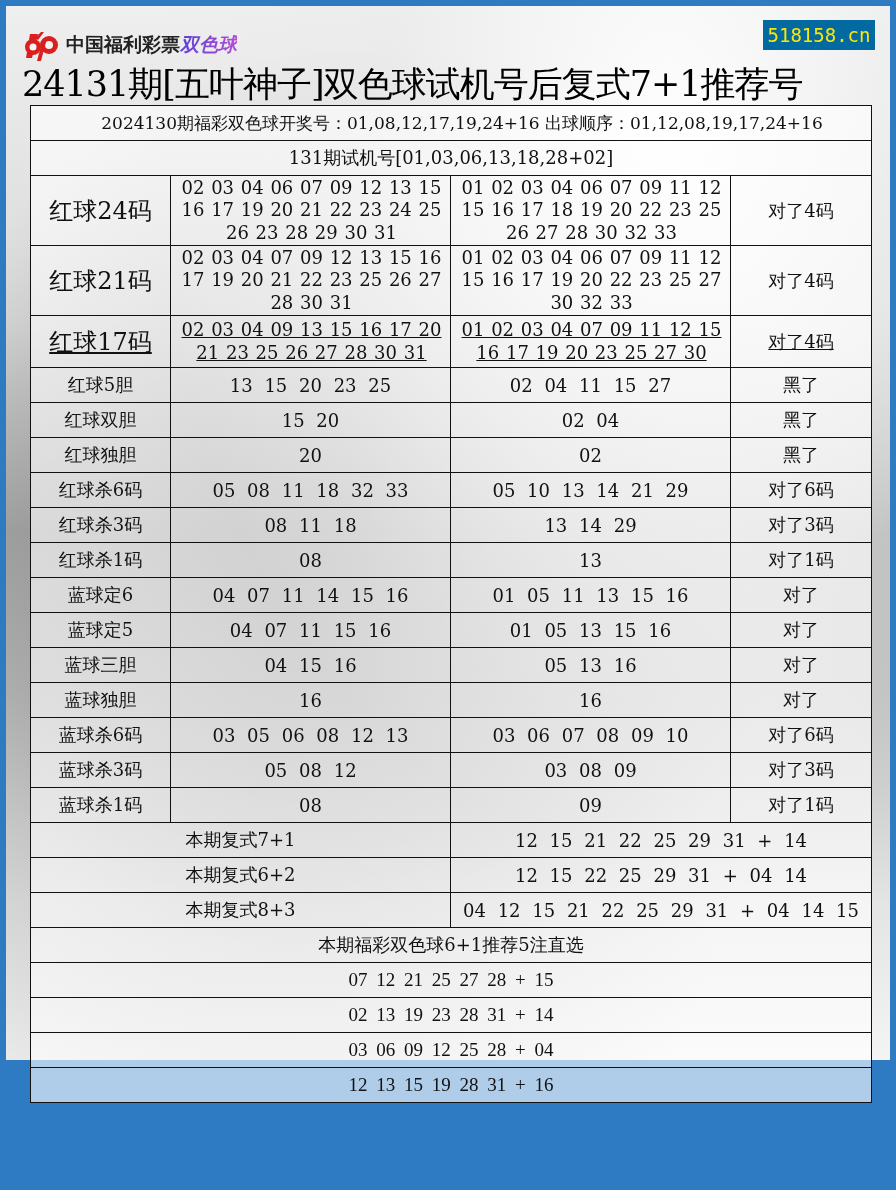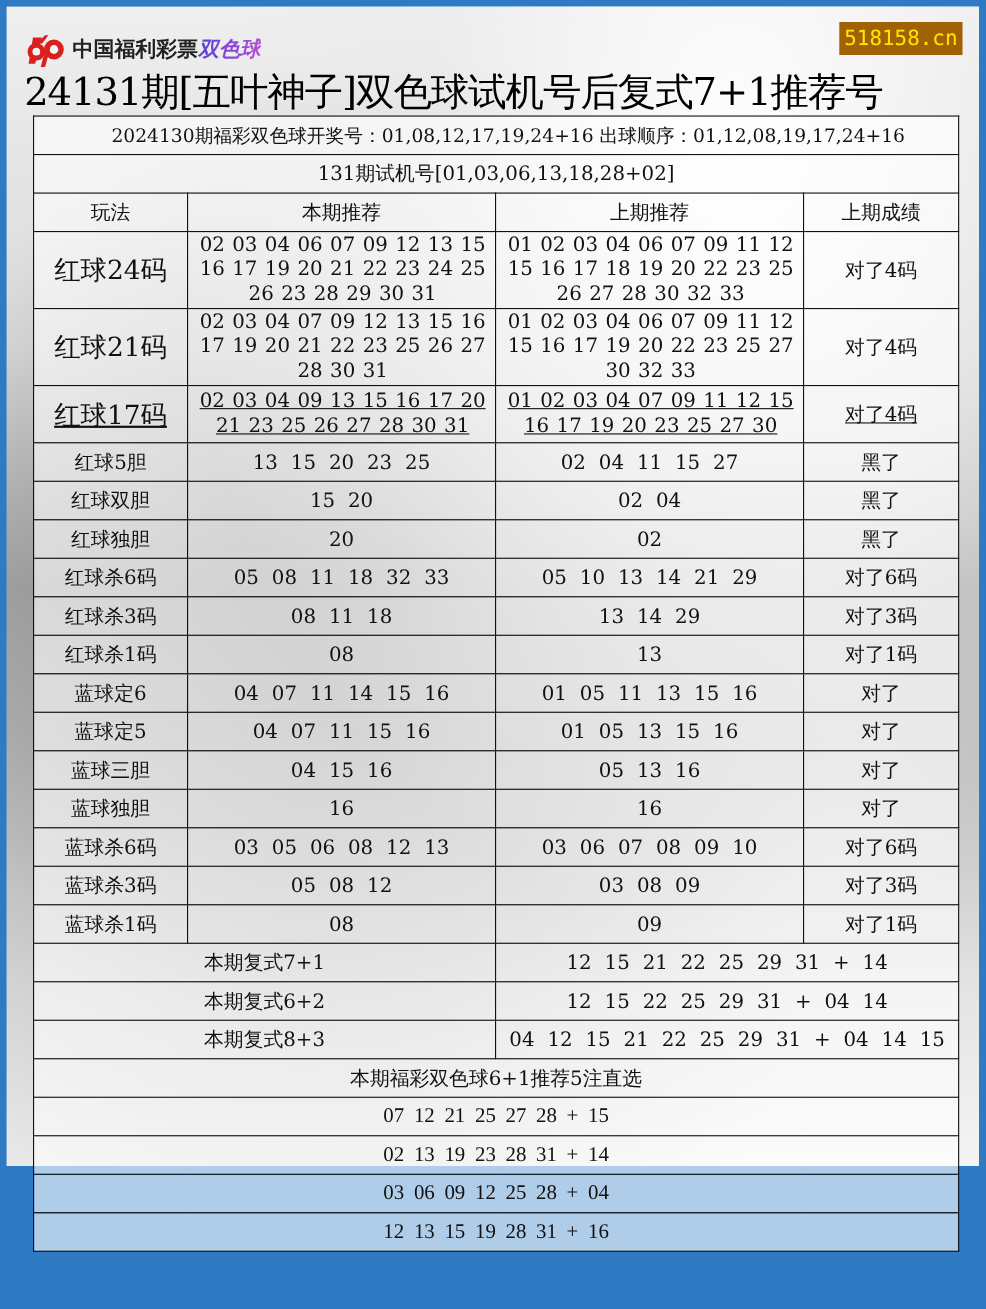--- a/index.html
+++ b/index.html
@@ -31,21 +31,21 @@
     font-family: "DejaVu Sans", "Liberation Sans", sans-serif;
     font-weight: bold; font-size: 19px; color: #222; letter-spacing: 0px;
   }
   .logo-text .ssq {
     background: linear-gradient(90deg, #5b3fd8, #b24ed6);
     -webkit-background-clip: text; background-clip: text; color: transparent;
     font-style: italic;
   }
   .site-badge {
     position: absolute; left: 763px; top: 20px; width: 112px; height: 30px;
-    background: #a16207; color: #ffe600;
+    background: #0369a1; color: #ffe600;
     font-family: "DejaVu Sans Mono", "Liberation Mono", monospace;
     font-size: 19px; display: flex; align-items: center; justify-content: center;
   }
   .page-title {
     position: absolute; left: 22px; top: 62px; width: 860px; height: 44px;
     color: #000000; font-size: 35px; line-height: 44px; white-space: nowrap;
     font-family: "DejaVu Serif", "Liberation Serif", serif;
     letter-spacing: -1px;
   }
   table.main {
@@ -98,26 +98,20 @@
     <col style="width:280px">
     <col style="width:141px">
   </colgroup>
   <tbody>
     <tr>
       <td colspan="4" style="font-size:17px;padding-left:22px;">2024130期福彩双色球开奖号：01,08,12,17,19,24+16 出球顺序：01,12,08,19,17,24+16</td>
     </tr>
     <tr>
       <td colspan="4">131期试机号[01,03,06,13,18,28+02]</td>
     </tr>
-    <tr>
-      <td>玩法</td>
-      <td>本期推荐</td>
-      <td>上期推荐</td>
-      <td>上期成绩</td>
-    </tr>
 
     <tr style="height:70px;">
       <td class="label">红球24码</td>
       <td class="nums-left">
         <span class="line">02 03 04 06 07 09 12 13 15</span>
         <span class="line">16 17 19 20 21 22 23 24 25</span>
         <span class="line">26 23 28 29 30 31</span>
       </td>
       <td class="nums-left">
         <span class="line">01 02 03 04 06 07 09 11 12</span>

